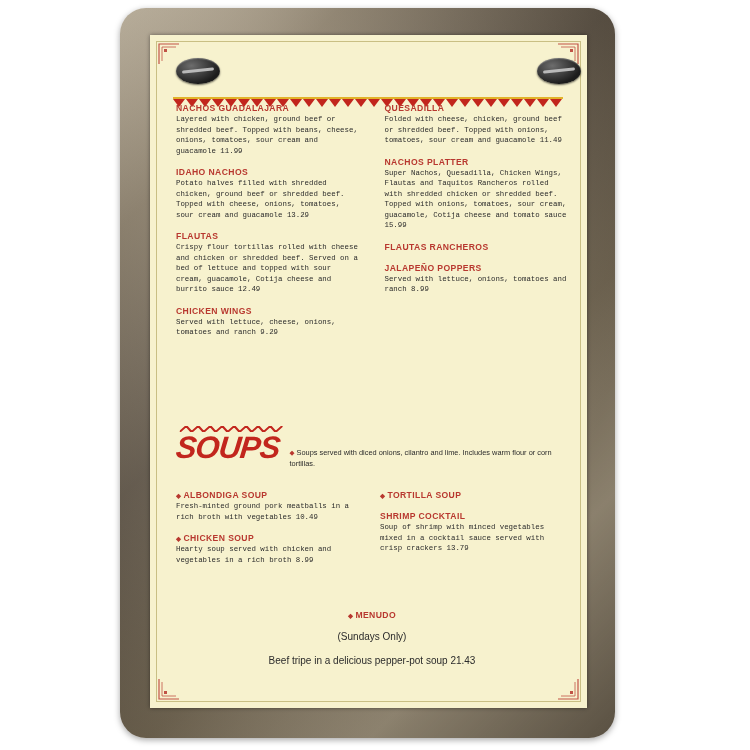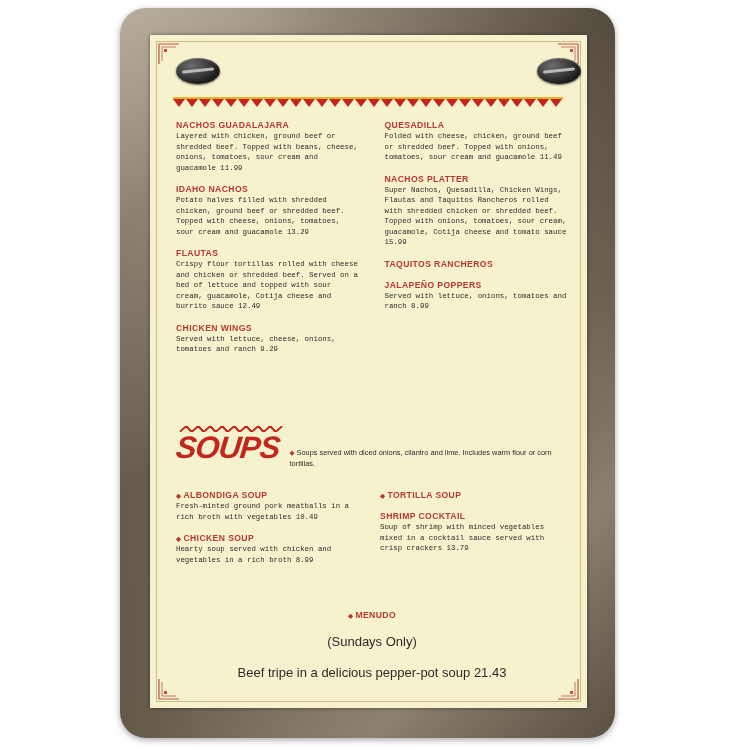--- a/index.html
+++ b/index.html
@@ -100,21 +100,21 @@
     width: 390px;
     height: 10px;
     overflow: hidden;
   }
   .aztec-band svg { display: block; }
 
   
   .cols {
     position: absolute;
     left: 176px;
-    top: 120px;
+    top: 103px;
     width: 392px;
     display: flex;
     gap: 25px;
   }
   .col { width: 188px; }
 
   .item { margin-bottom: 11px; }
   .item-name {
     color: #b8382f;
     font-size: 8.6px;
@@ -188,21 +188,21 @@
   .menudo {
     position: absolute;
     left: 176px;
     top: 610px;
     width: 392px;
     text-align: center;
   }
   .menudo .item-name { font-size: 8.6px; }
   .menudo .sub {
     color: #2b2b2b;
-    font-size: 13px;
+    font-size: 10px;
     line-height: 1.4;
   }
 </style>
 </head>
 <body>
 
 <div id="page">
 
   <div class="board">
     <div class="board-inner-shade"></div>
@@ -312,21 +312,21 @@
     <div class="col">
       <div class="item">
         <p class="item-name">QUESADILLA</p>
         <p class="item-desc">Folded with cheese, chicken, ground beef or shredded beef. Topped with onions, tomatoes, sour cream and guacamole 11.49</p>
       </div>
       <div class="item">
         <p class="item-name">NACHOS PLATTER</p>
         <p class="item-desc">Super Nachos, Quesadilla, Chicken Wings, Flautas and Taquitos Rancheros rolled with shredded chicken or shredded beef. Topped with onions, tomatoes, sour cream, guacamole, Cotija cheese and tomato sauce 15.99</p>
       </div>
       <div class="item">
-        <p class="item-name">TAQUITOS RANCHEROS</p>
+        <p class="item-name">FLAUTAS RANCHEROS</p>
       </div>
       <div class="item">
         <p class="item-name">JALAPEÑO POPPERS</p>
         <p class="item-desc">Served with lettuce, onions, tomatoes and ranch 8.99</p>
       </div>
     </div>
   </div>
 
   <div class="soups-wrap">
     <div class="soups-head">

